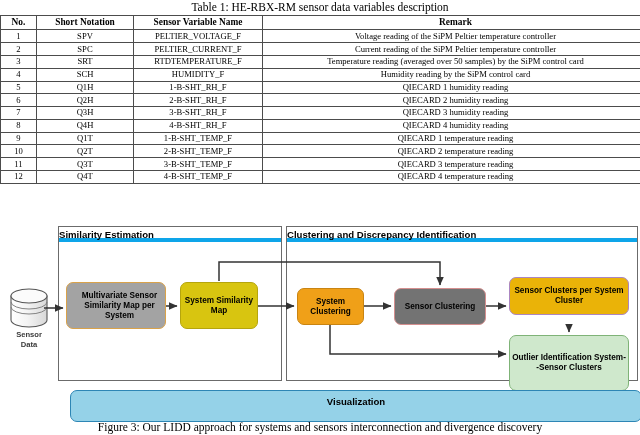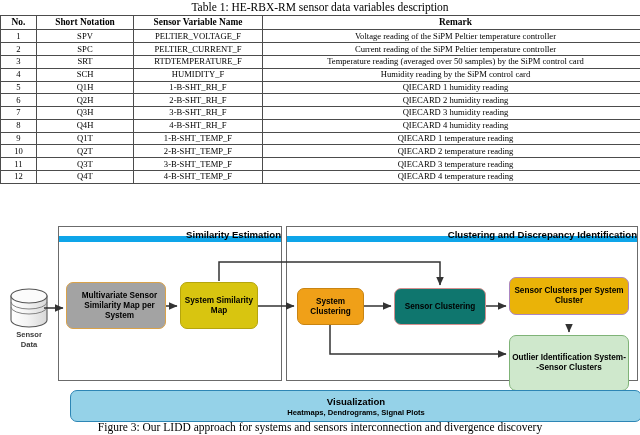--- a/index.html
+++ b/index.html
@@ -36,43 +36,43 @@
   .figure{
     position:absolute;left:0;top:224px;width:640px;height:211px;
     font-family:"Liberation Sans", sans-serif;
   }
   .panel{
     position:absolute;border:1px solid #6b6b6b;background:#ffffff;
     box-sizing:border-box;
   }
   .panel-title{
     position:absolute;left:0;right:0;top:0;height:15px;
-    border-bottom:6px solid #0ea5e9;
+    border-bottom:4px solid #0ea5e9;
     font-family:"Liberation Sans",sans-serif;
-    font-weight:bold;font-size:9.6px;line-height:15px;text-align:right;
+    font-weight:bold;font-size:9.6px;line-height:15px;text-align:left;
     color:#000;box-sizing:border-box;
   }
   #panel-sim{left:58px;top:2px;width:224px;height:155px;}
   #panel-clu{left:286px;top:2px;width:352px;height:155px;}
 
   .nodebox{
     position:absolute;box-sizing:border-box;
     border-radius:7px;border:1.3px solid #c8a05a;
     display:flex;align-items:center;justify-content:center;text-align:center;
     font-family:"Liberation Sans",sans-serif;font-weight:bold;
     font-size:8.2px;line-height:10px;color:#000;padding:2px;
   }
   #box-msm{left:66px;top:58px;width:100px;height:47px;
     background:#a3a3a3;border-color:#d9a24a;padding-left:9px;}
   #box-ssm{left:180px;top:58px;width:78px;height:47px;
     background:#d8c510;border-color:#b5a50d;}
   #box-sysclu{left:297px;top:64px;width:67px;height:37px;
     background:#f0a018;border-color:#c98412;}
   #box-senclu{left:394px;top:64px;width:92px;height:37px;
-    background:#0f766e;border-color:#d48f8f;}
+    background:#737373;border-color:#d48f8f;}
   #box-gsc{left:509px;top:23px;width:120px;height:33px;
     background:#c5dcf2;border-color:#7aa8d4;}
   #box-scps{left:509px;top:53px;width:120px;height:38px;
     background:#eab308;border-color:#ab86c2;}
   #box-outlier{left:509px;top:111px;width:120px;height:56px;
     background:#cfe8cc;border-color:#7fb377;}
 
   .vizbar{
     position:absolute;left:70px;top:166px;width:572px;height:32px;
     background:#95d2e8;border:1.6px solid #2d86b5;border-radius:7px;
@@ -244,17 +244,16 @@
 
   <div class="nodebox" id="box-msm">Multivariate Sensor Similarity Map per System</div>
   <div class="nodebox" id="box-sysclu">System Clustering</div>
   <div class="nodebox" id="box-ssm">System Similarity Map</div>
   <div class="nodebox" id="box-senclu">Sensor Clustering</div>
   <div class="nodebox" id="box-scps">Sensor Clusters per System Cluster</div>
   <div class="nodebox" id="box-outlier">Outlier Identification System--Sensor Clusters</div>
 
   <div class="vizbar">
     <div class="viz-title">Visualization</div>
-    <div class="viz-sub">Heatmaps, Dendrograms, Signal Plots</div>
   </div>
 </div>
 
 <div class="fig-caption">Figure 3: Our LIDD approach for systems and sensors interconnection and divergence discovery</div>
 
 </body></html>

